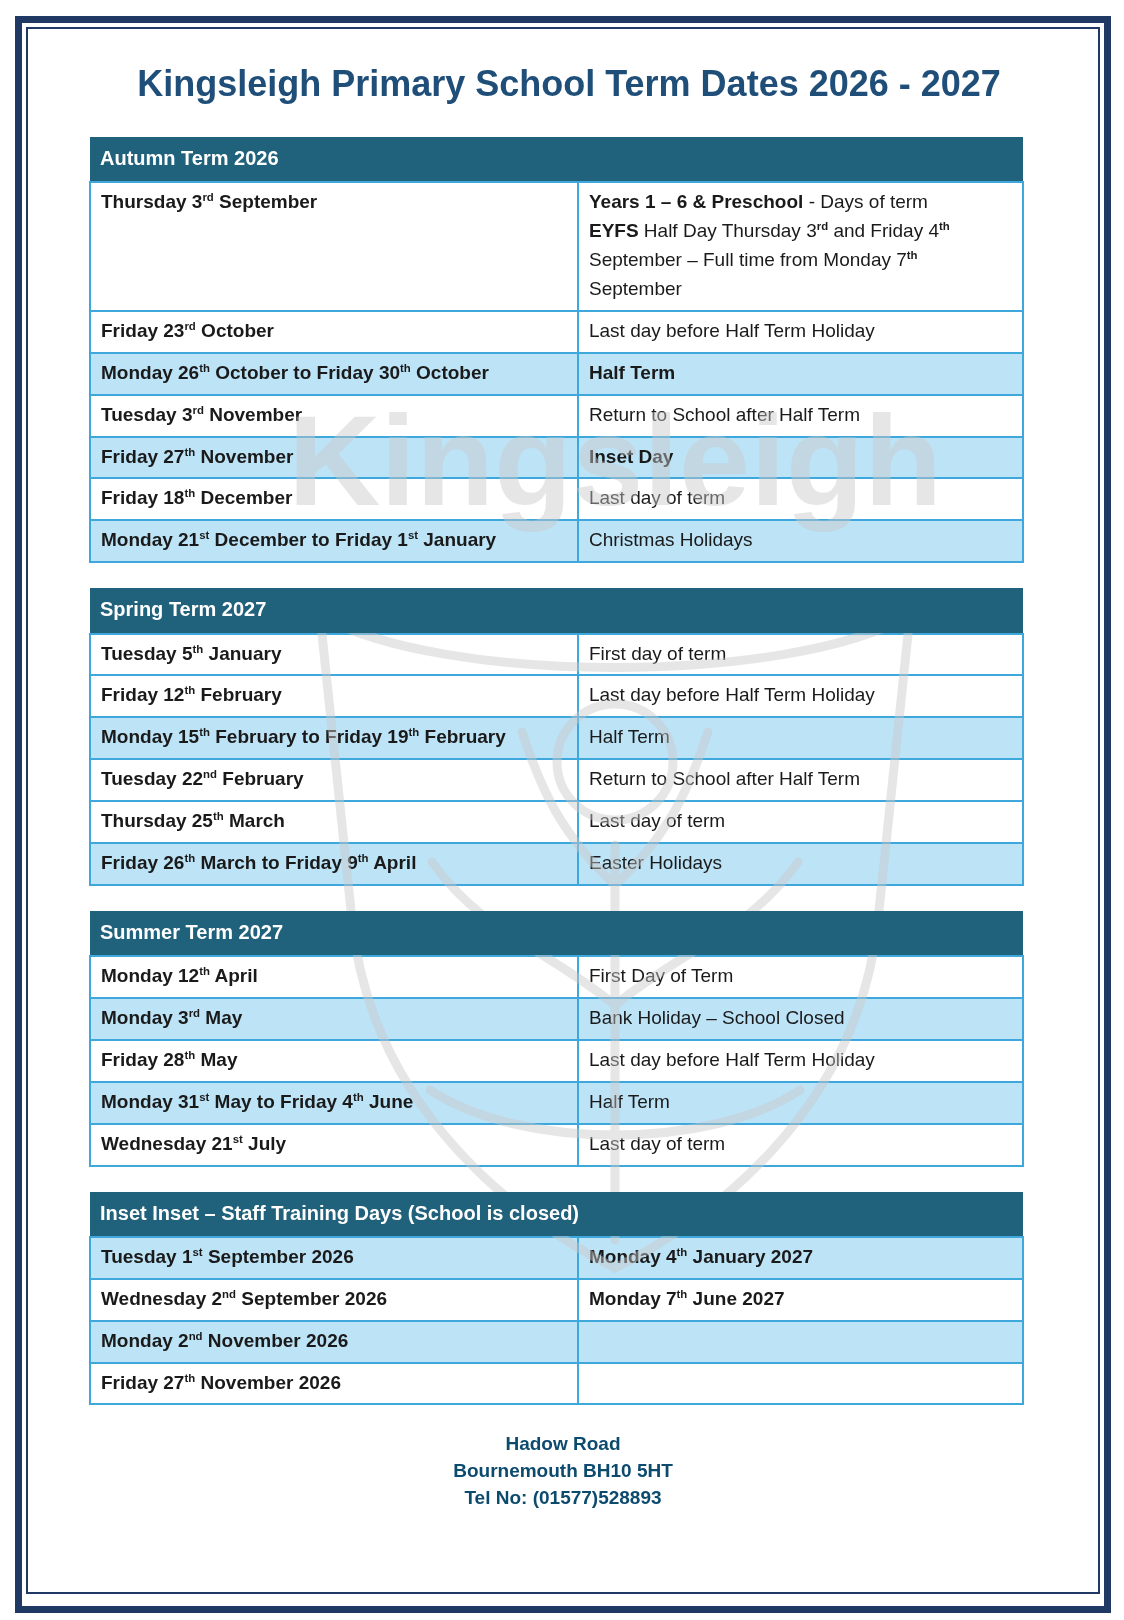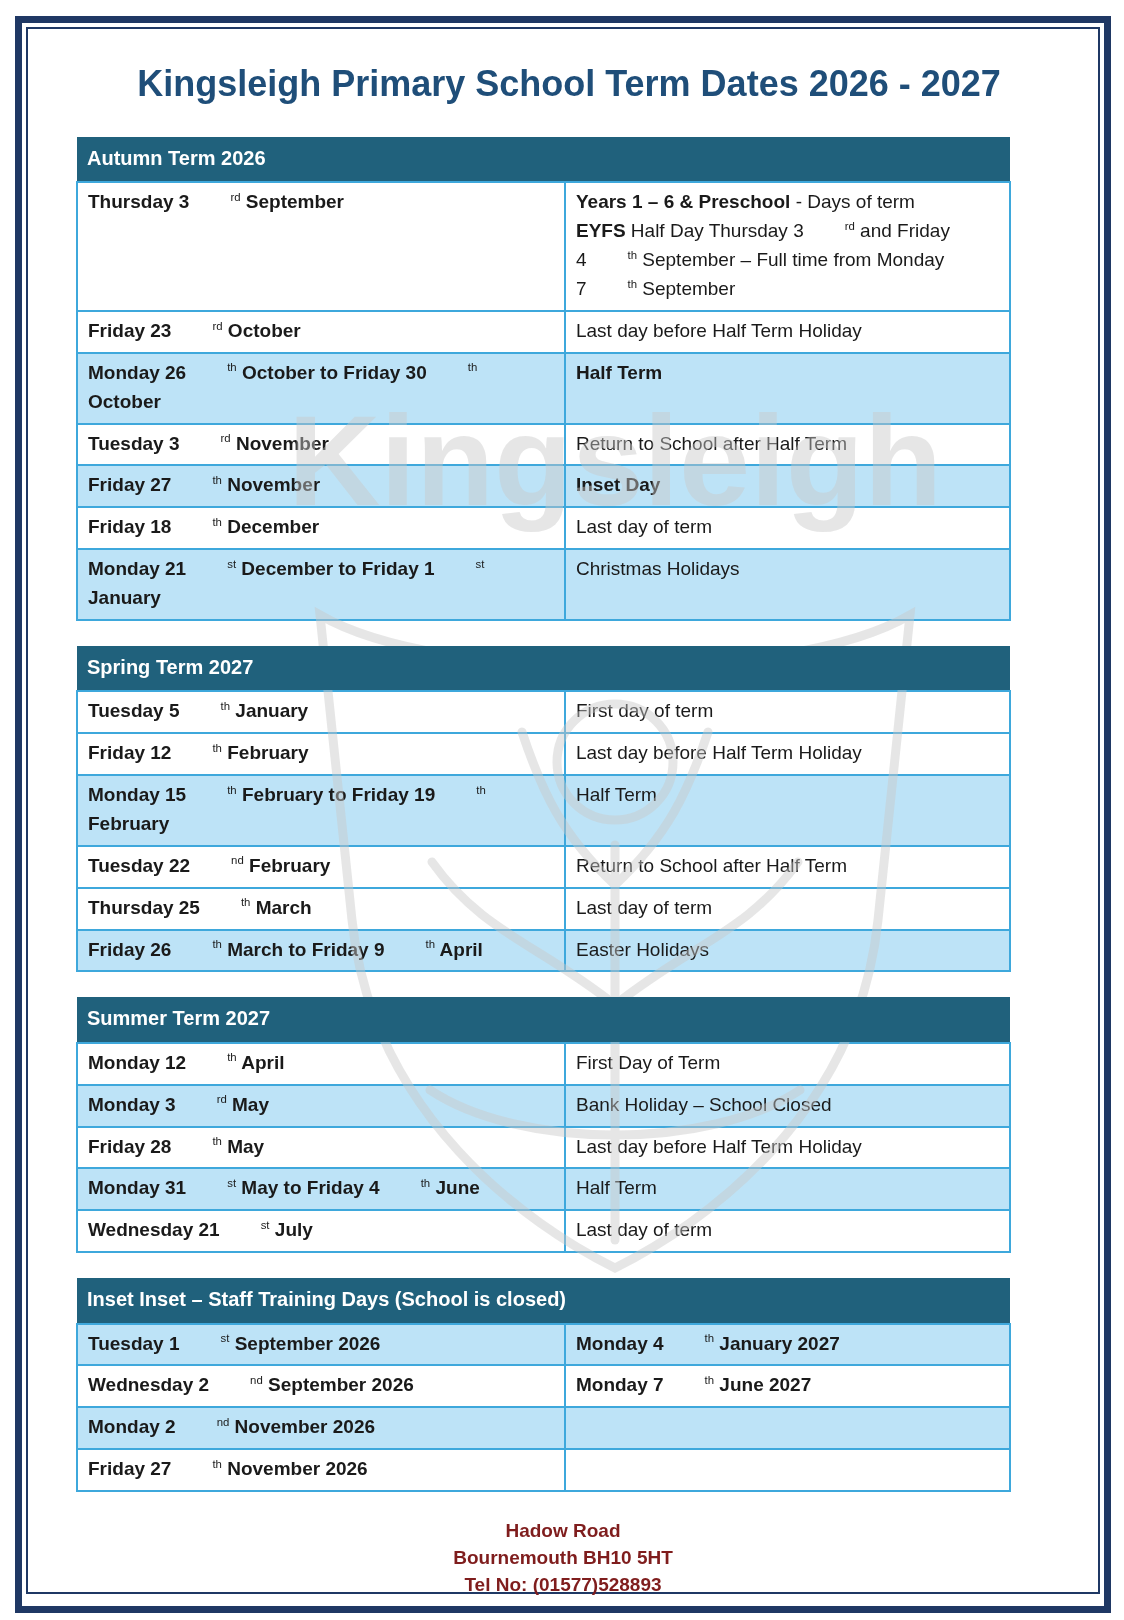--- a/index.html
+++ b/index.html
@@ -7,30 +7,30 @@
   .page{position:relative;width:1124px;height:1620px;background:#fff;overflow:hidden;}
 
   
   .border-outer{position:absolute;top:16px;left:15px;right:13px;bottom:7px;border:7px solid var(--page_border);pointer-events:none;}
   .border-inner{position:absolute;top:27px;left:26px;right:24px;bottom:26px;border:2px solid var(--page_border);pointer-events:none;}
 
   .content{position:absolute;top:29px;left:29px;right:27px;bottom:29px;}
 
   h1.title{margin:34px 0 32px 12px;text-align:center;font-size:36px;font-weight:bold;color:var(--title_color);letter-spacing:0;}
 
-  table.term-table{border-collapse:collapse;width:935px;margin:0 0 25px 47px;table-layout:fixed;}
+  table.term-table{border-collapse:collapse;width:935px;margin:0 0 25px 60px;table-layout:fixed;}
   col.c1{width:52.3%;}
   .term-table td{border:2px solid var(--cell_border);padding:5px 10px 6px 10px;font-size:19px;line-height:1.52;vertical-align:top;background:rgba(255,255,255,0.25);color:#1a1a1a;}
   .term-table tr.shaded td{background:var(--row_shaded);}
   .term-table td.head{background:var(--header_bg);border:none;color:#ffffff;font-weight:bold;font-size:20px;padding:6px 10px 8px 10px;position:relative;z-index:4;}
   .term-table td.date{font-weight:bold;}
   .b{font-weight:bold;}
-  sup{font-size:0.6em;vertical-align:super;line-height:0;font-weight:normal;padding-left:41px;}
+  sup{font-size:0.6em;vertical-align:super;line-height:0;font-weight:bold;}
 
-  footer.addr{margin-top:26px;text-align:center;font-weight:bold;font-size:19px;line-height:1.42;color:#7f1d1d;}
+  footer.addr{margin-top:26px;text-align:center;font-weight:bold;font-size:19px;line-height:1.42;color:#0c4a6e;}
 
   
   svg.watermark{position:absolute;top:0;left:0;width:1124px;height:1620px;pointer-events:none;z-index:3;opacity:0.45;}
 </style>
 </head>
 <body>
 
 <div class="page">
   <div class="border-outer"></div>
   <div class="border-inner"></div>

